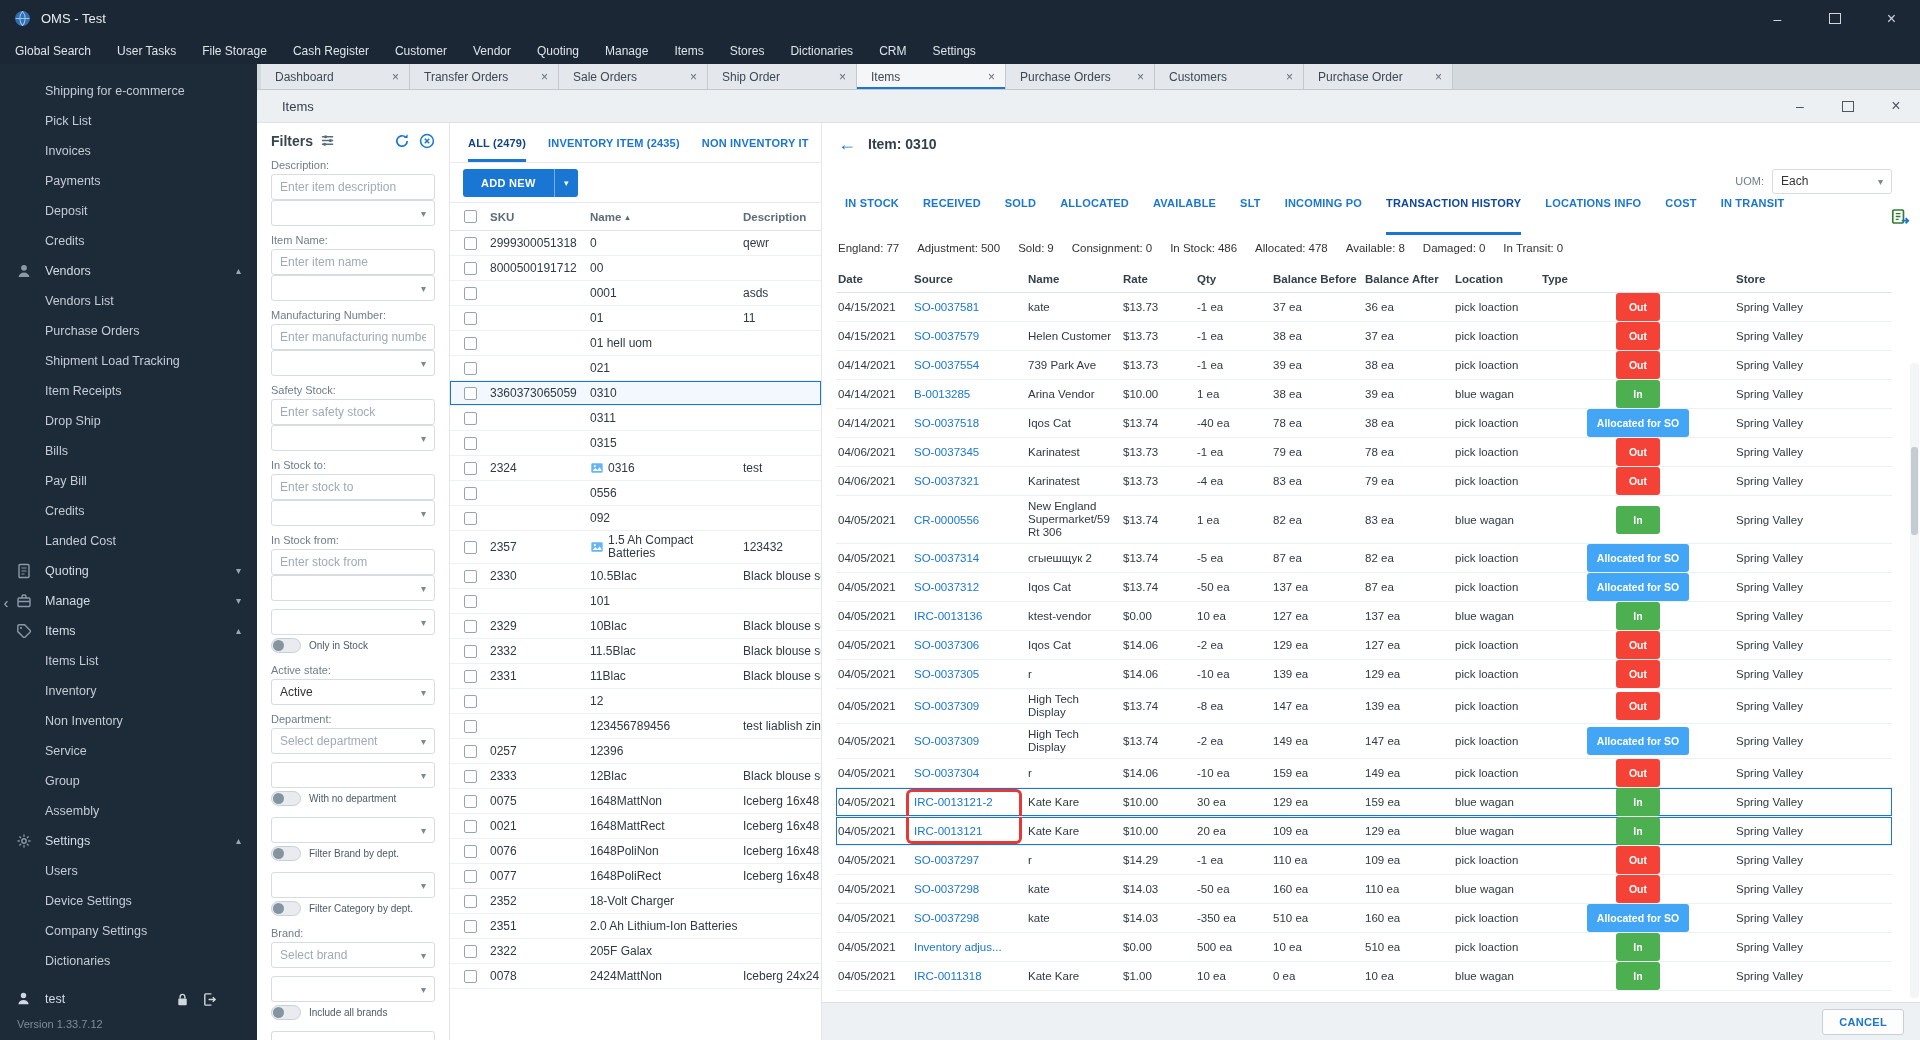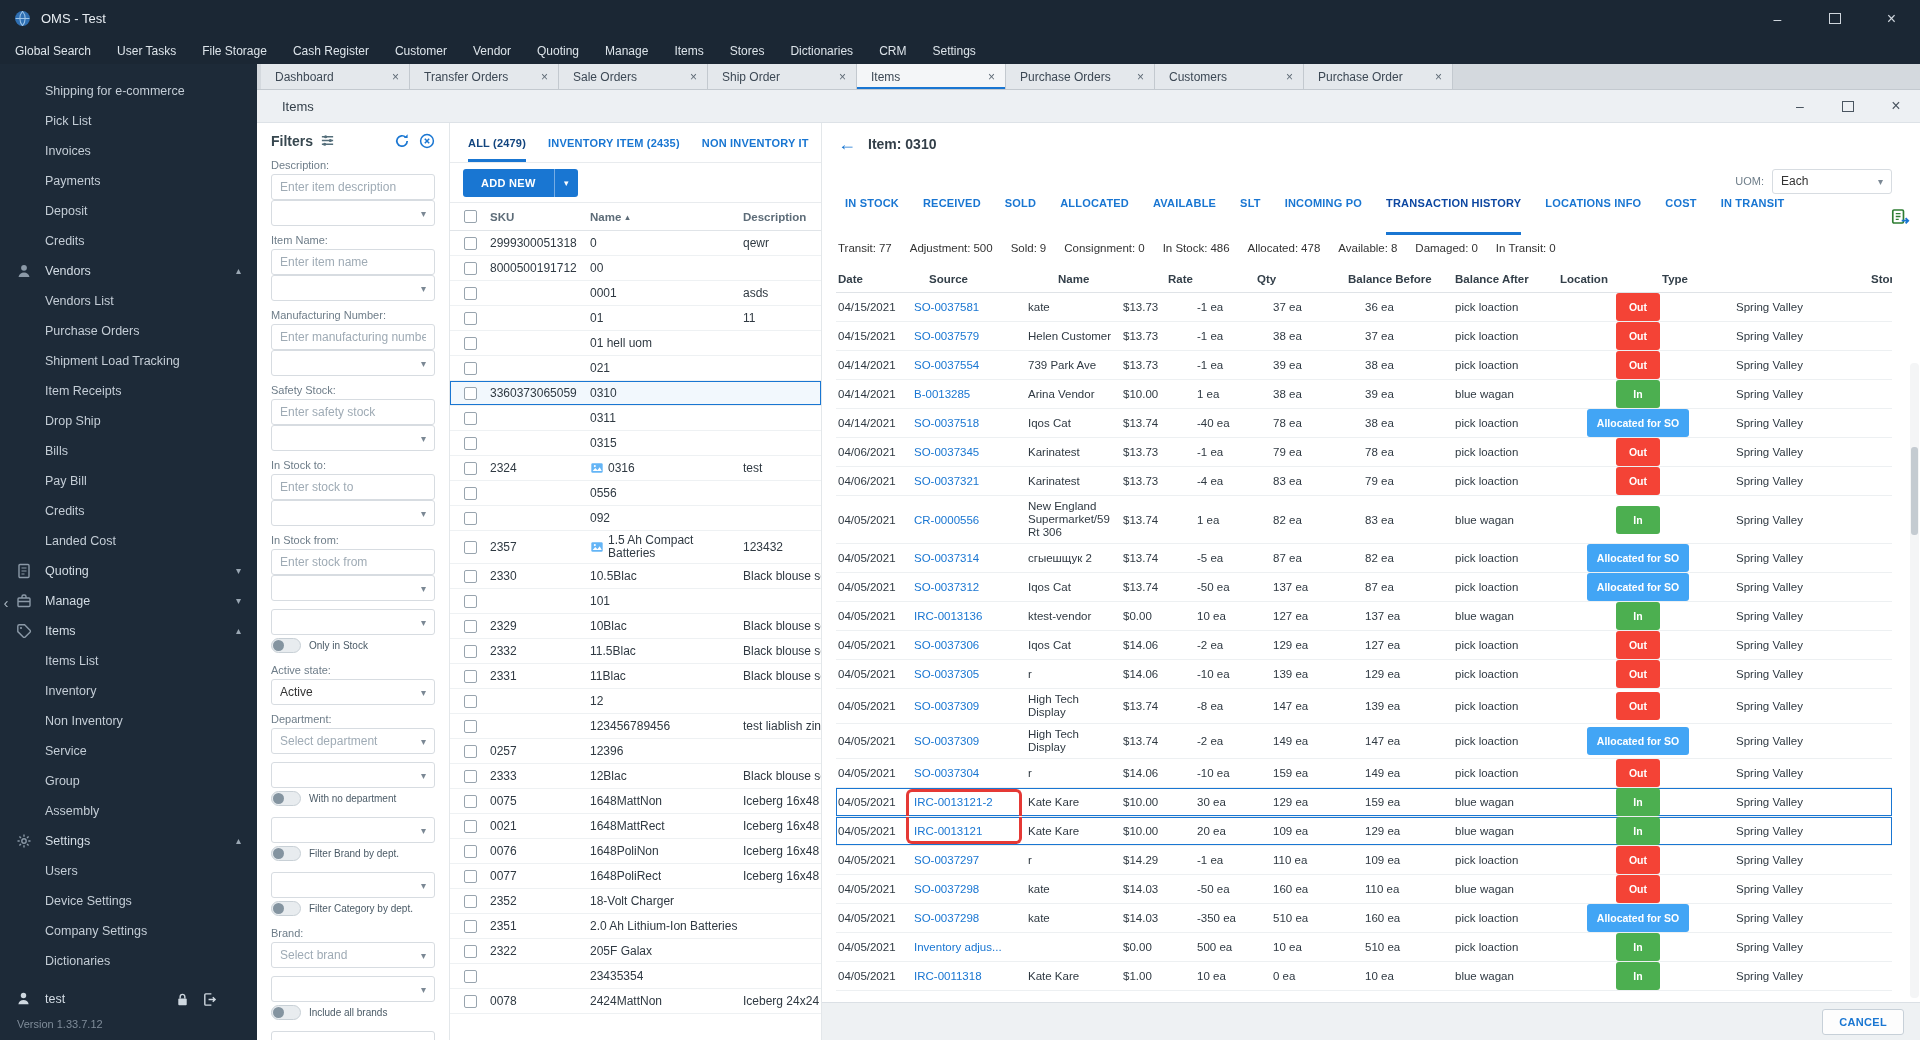--- a/index.html
+++ b/index.html
@@ -126,21 +126,21 @@
 .uom-label{font-size:11px;color:#6e7d89;}
 .uom-select{width:120px;height:25px;}
 .d-tabs{flex:0 0 38px;display:flex;align-items:stretch;gap:24px;padding-left:23px;position:relative;white-space:nowrap;}
 .dtab{font-size:11px;font-weight:bold;color:#1976d2;display:flex;align-items:flex-start;cursor:pointer;letter-spacing:.2px;}
 .dtab.active{color:#0d47a1;box-shadow:inset 0 -3px 0 #1976d2;}
 .export-btn{position:absolute;right:10px;top:10px;width:19px;height:19px;display:inline-flex;cursor:pointer;background:none;border:none;padding:0;}
 .export-btn svg{width:19px;height:19px;}
 .d-stats{flex:0 0 26px;display:flex;align-items:center;gap:18px;padding-left:16px;font-size:11.5px;color:#333;white-space:nowrap;}
 .stat-value{margin-left:3px;}
 .d-table{margin:4px 28px 0 14px;}
-.t-head{display:flex;align-items:center;border-bottom:1px solid #dfe3e7;height:28px;font-size:11.5px;font-weight:bold;color:#333f49;gap:15px;}
+.t-head{display:flex;align-items:center;border-bottom:1px solid #dfe3e7;height:28px;font-size:11.5px;font-weight:bold;color:#333f49;}
 .cell{padding-left:2px;overflow:hidden;white-space:nowrap;}
 .col-date{flex:0 0 76px;}
 .col-source{flex:0 0 114px;}
 .col-name{flex:0 0 95px;}
 .col-rate{flex:0 0 74px;}
 .col-qty{flex:0 0 76px;}
 .col-before{flex:0 0 92px;}
 .col-after{flex:0 0 90px;}
 .col-location{flex:0 0 87px;}
 .col-type{flex:0 0 194px;}
@@ -1070,30 +1070,20 @@
                 <span class="ic-check">
                   <span class="checkbox"></span>
                 </span>
                 <span class="ic-sku">2322</span>
                 <span class="ic-name">
                   <span class="nm">205F Galax</span>
                 </span>
                 <span class="ic-desc"></span>
               </div>
 
-              <div class="irow idx-29">
-                <span class="ic-check">
-                  <span class="checkbox"></span>
-                </span>
-                <span class="ic-sku"></span>
-                <span class="ic-name">
-                  <span class="nm">23435354</span>
-                </span>
-                <span class="ic-desc"></span>
-              </div>
 
               <div class="irow idx-30">
                 <span class="ic-check">
                   <span class="checkbox"></span>
                 </span>
                 <span class="ic-sku">0078</span>
                 <span class="ic-name">
                   <span class="nm">2424MattNon</span>
                 </span>
                 <span class="ic-desc">Iceberg 24x24 M</span>
@@ -1161,21 +1151,21 @@
               <div class="dtab idx-9">
                 <span>COST</span>
               </div>
 
               <div class="dtab idx-10">
                 <span>IN TRANSIT</span>
               </div>
             </div>
           <div class="d-stats">
 
-              <span class="stat idx-0"><span class="stat-label">Transit:</span><span class="stat-value">77</span></span>
+              <span class="stat idx-0"><span class="stat-label">England:</span><span class="stat-value">77</span></span>
 
               <span class="stat idx-1"><span class="stat-label">Adjustment:</span><span class="stat-value">500</span></span>
 
               <span class="stat idx-2"><span class="stat-label">Sold:</span><span class="stat-value">9</span></span>
 
               <span class="stat idx-3"><span class="stat-label">Consignment:</span><span class="stat-value">0</span></span>
 
               <span class="stat idx-4"><span class="stat-label">In Stock:</span><span class="stat-value">486</span></span>
 
               <span class="stat idx-5"><span class="stat-label">Allocated:</span><span class="stat-value">478</span></span>

